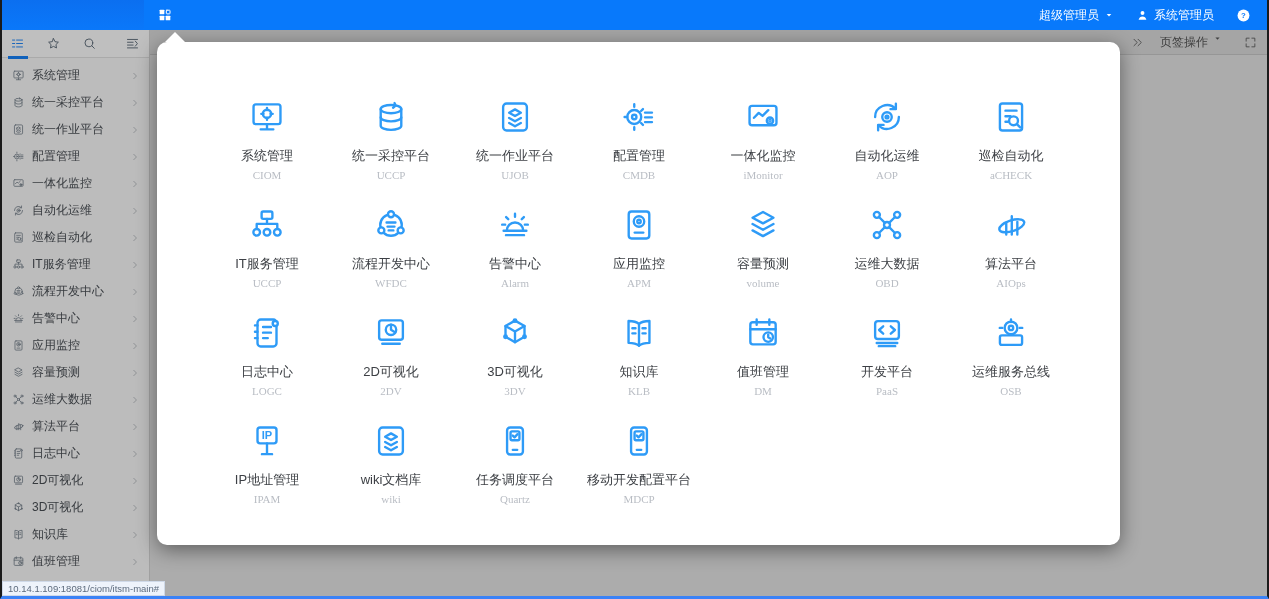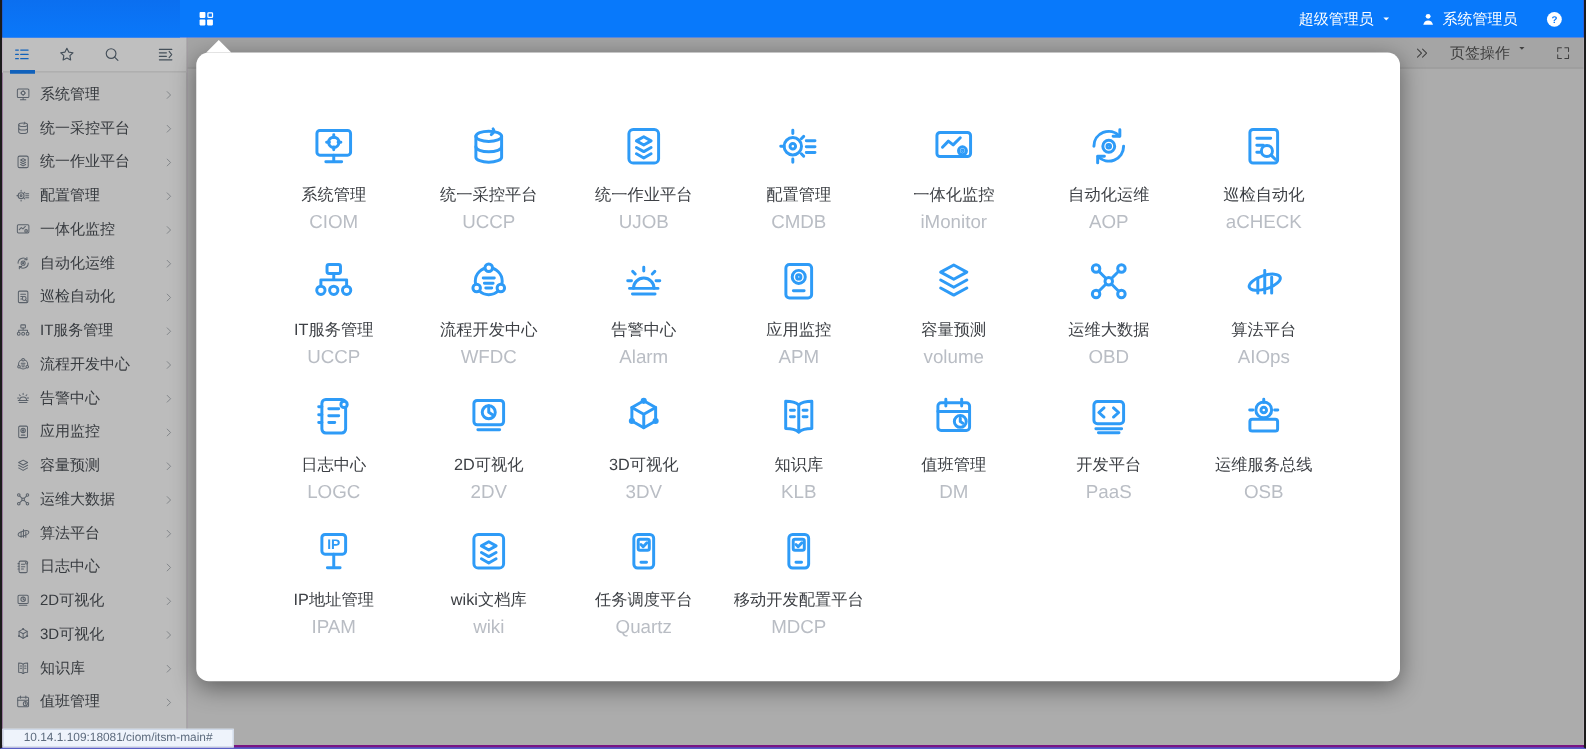--- a/index.html
+++ b/index.html
@@ -1,19 +1,19 @@
 <!DOCTYPE html>
 <html><head>
 <meta charset="utf-8">
 <style>
   * { margin:0; padding:0; box-sizing:border-box; }
   html,body { width:1269px; height:599px; overflow:hidden; }
   body { font-family:"Liberation Sans","DejaVu Sans",sans-serif; background:#1b1b1b; }
   .app { position:relative; width:1269px; height:599px; border-left:2px solid #1b1b1b;
-         border-right:2px solid #1b1b1b; border-bottom:1px solid #3b82f6; background:#a21caf; }
+         border-right:2px solid #1b1b1b; border-bottom:3px solid #3b82f6; background:#1d4ed8; }
 
   
   .topbar { position:relative; height:30px; background:#0879fb; display:flex; align-items:center; z-index:30; }
   .logo-area { width:142px; height:30px; background:linear-gradient(180deg,#0b6ff0,#0a78fa); flex:0 0 auto; }
   .apps-btn { background:none; border:none; cursor:pointer; margin-left:10px; padding:3px;
               display:flex; align-items:center; color:#fff; }
   .topbar-right { margin-left:auto; display:flex; align-items:center; gap:22px; padding-right:16px; color:#fff; font-size:12px; }
   .role-switch,.user { display:flex; align-items:center; gap:5px; cursor:pointer; white-space:nowrap; }
   .help { display:flex; align-items:center; cursor:pointer; }
 
@@ -54,25 +54,25 @@
   .modal { position:absolute; left:155px; top:42px; width:963px; height:503px; background:#fff;
            border-radius:10px; box-shadow:0 5px 20px rgba(0,0,0,0.45); z-index:10; }
   .modal::before { content:""; position:absolute; top:-10px; left:8px; border-left:10px solid transparent;
                    border-right:10px solid transparent; border-bottom:10px solid #fff; }
   .apps-grid { display:grid; grid-template-columns:repeat(7,124px); justify-content:start;
                padding:56px 0 0 48px; row-gap:24px; }
   .app-cell { width:124px; height:84px; display:flex; flex-direction:column; align-items:center; cursor:pointer; }
   .app-ic { width:38px; height:38px; color:#2e9bf7; }
   .app-ic svg { width:100%; height:100%; }
   .app-name { margin-top:11px; font-size:13px; color:#3d4045; white-space:nowrap; }
-  .app-code { margin-top:4px; font-size:15px; color:#b9bdc4; }
+  .app-code { margin-top:4px; font-size:11px; color:#b9bdc4;font-family:Liberation Serif, serif; }
 
   
   .status-tip { position:absolute; left:0; bottom:0; z-index:20; background:#eef3fb; border:1px solid #cfd9e8;
-                color:#5d6b7d; font-size:9.5px; padding:1px 16px; white-space:nowrap; }
+                color:#5d6b7d; font-size:9.5px; padding:1px 5px; white-space:nowrap; }
 </style>
 </head>
 <body>
 
 <div class="app">
 
   <header class="topbar">
     <div class="logo-area"></div>
     <button class="apps-btn">
       <span class="ic ic-16">

